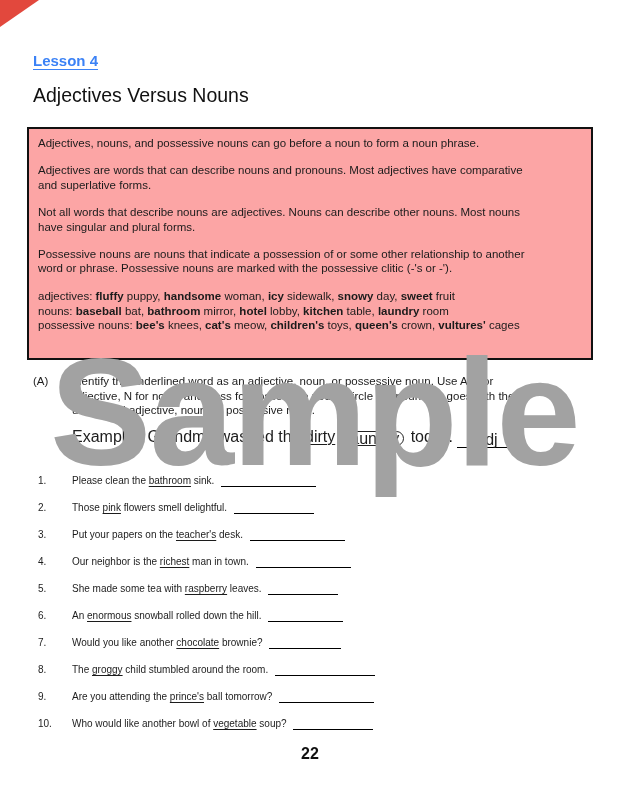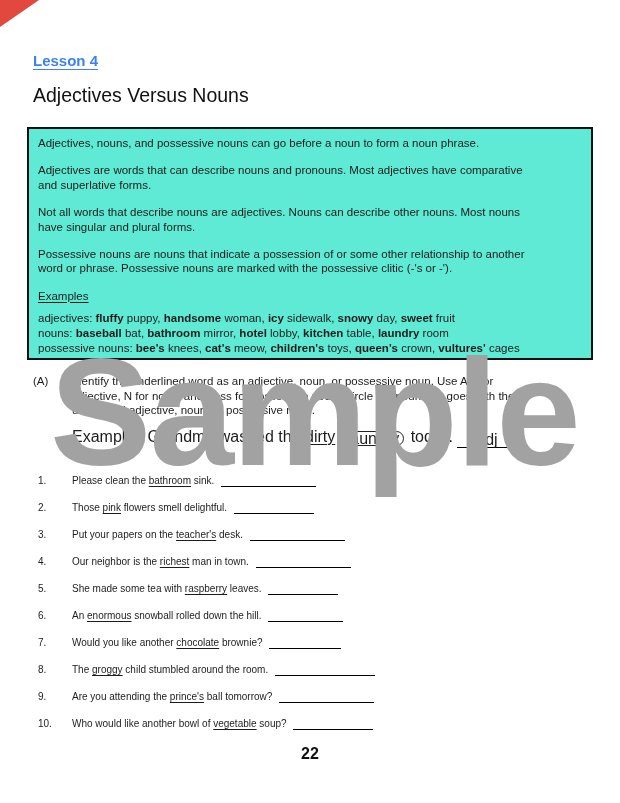--- a/index.html
+++ b/index.html
@@ -13,21 +13,21 @@
   }
   .lesson{
     position:absolute;left:33px;top:52px;font-size:15px;font-weight:bold;
     text-decoration:underline;text-underline-offset:3px;color:#3b82f6;
   }
   .title{
     position:absolute;left:33px;top:84px;margin:0;font-size:19.5px;font-weight:normal;color:#111;
   }
   .infobox{
     position:absolute;left:27px;top:127px;width:566px;height:233px;box-sizing:border-box;
-    background:#5eead4;border:2px solid #111;padding:7px 9px;
+    background:#fca5a5;border:2px solid #111;padding:7px 9px;
     font-size:11.5px;line-height:14.4px;color:#1b1b1b;
   }
   .boxp{margin:0 0 13px 0;}
   .boxline{white-space:nowrap;}
   .examples-h{text-decoration:underline;text-underline-offset:2px;margin:0 0 8px 0;}
   .exline{white-space:nowrap;line-height:14.8px;}
   .watermark{
     position:absolute;left:50px;top:336px;font-size:152px;font-weight:bold;line-height:1;
     letter-spacing:-2px;color:#a2a2a2;z-index:50;pointer-events:none;user-select:none;white-space:nowrap;
   }
@@ -74,21 +74,20 @@
         </div>
         <div class="boxp">
           <div class="boxline">Not all words that describe nouns are adjectives. Nouns can describe other nouns. Most nouns</div>
           <div class="boxline">have singular and plural forms.</div>
         </div>
         <div class="boxp">
           <div class="boxline">Possessive nouns are nouns that indicate a possession of or some other relationship to another</div>
           <div class="boxline">word or phrase. Possessive nouns are marked with the possessive clitic (-'s or -').</div>
         </div>
       </div>
-    <div class="examples-h">Examples</div>
     <div id="box-example-lines">
         <div class="exline"><span>adjectives: </span><b>fluffy</b><span> puppy, </span><b>handsome</b><span> woman, </span><b>icy</b><span> sidewalk, </span><b>snowy</b><span> day, </span><b>sweet</b><span> fruit</span></div>
         <div class="exline"><span>nouns: </span><b>baseball</b><span> bat, </span><b>bathroom</b><span> mirror, </span><b>hotel</b><span> lobby, </span><b>kitchen</b><span> table, </span><b>laundry</b><span> room</span></div>
         <div class="exline"><span>possessive nouns: </span><b>bee's</b><span> knees, </span><b>cat's</b><span> meow, </span><b>children's</b><span> toys, </span><b>queen's</b><span> crown, </span><b>vultures'</b><span> cages</span></div>
       </div>
   </div>
 
   <div class="sectionA">
     <span class="a-label">(A)</span>
     <div class="a-lines" id="a-lines">

